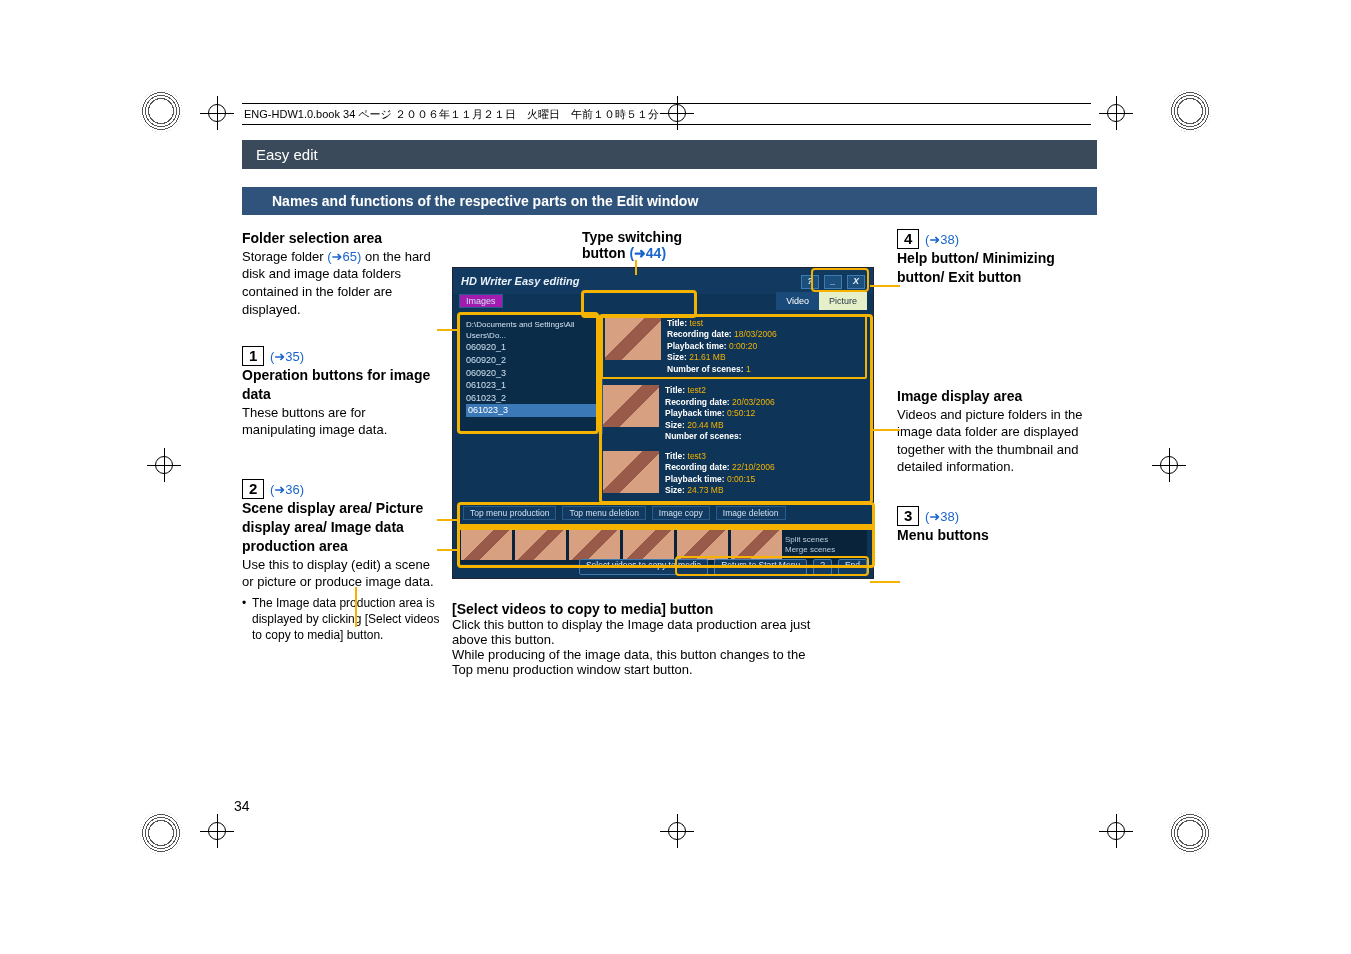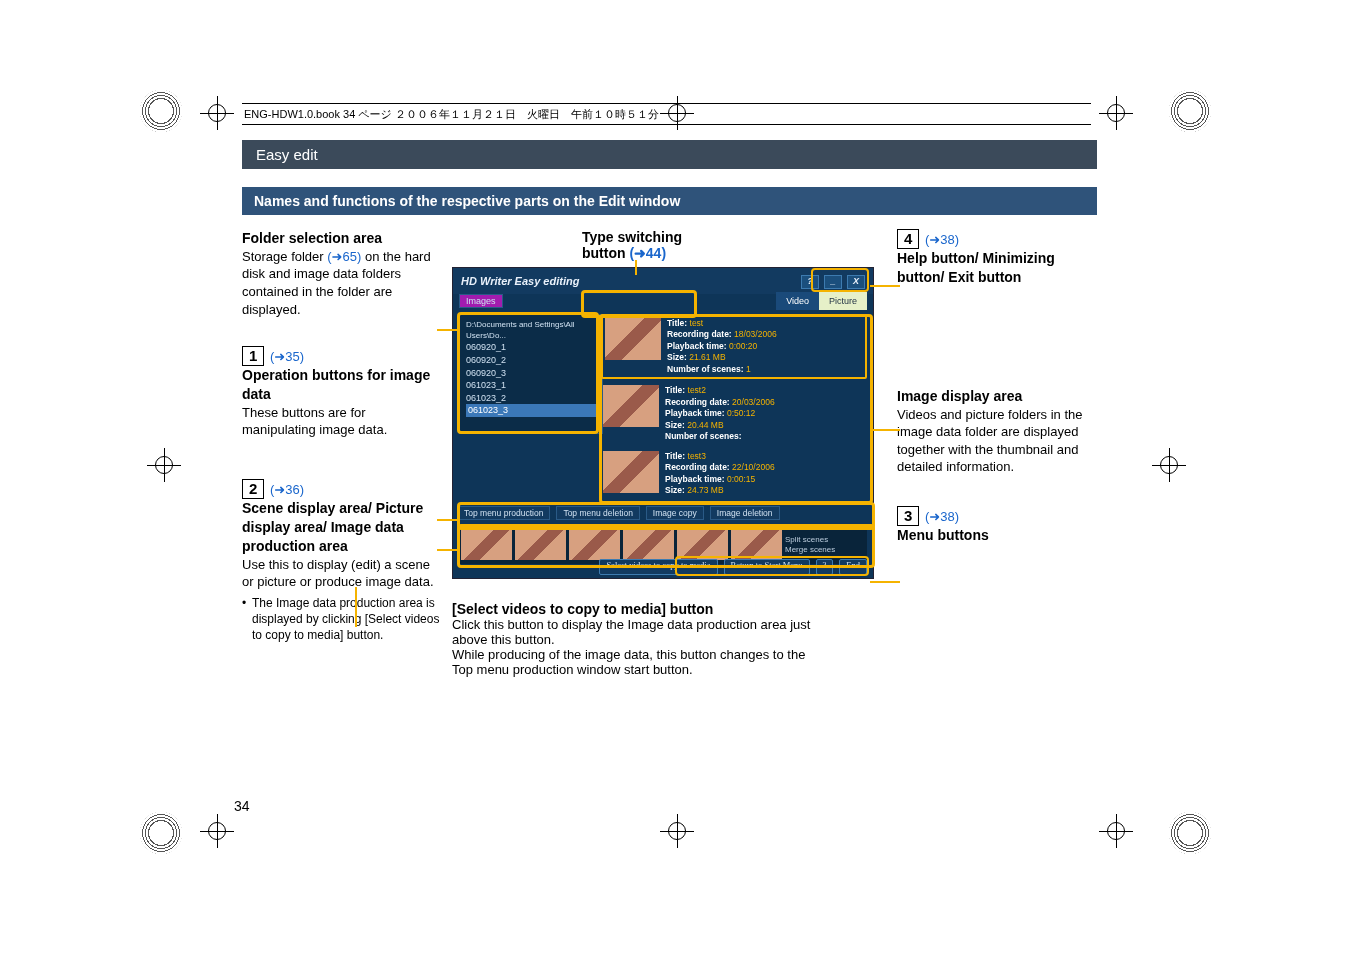--- a/index.html
+++ b/index.html
@@ -84,21 +84,21 @@
     background: linear-gradient(to right, #e6edf3 0%, #e6edf3 68%, #cfd9e2 73%, #fff 78%);
     width: 855px;
     box-sizing: border-box;
     margin-top: 2px;
   }
   .blue-bar {
     background: #2f537a;
     color: #fff;
     font-weight: bold;
     font-size: 14px;
-    padding: 6px 12px;
+    padding: 6px 30px;
     margin-top: 18px;
     width: 855px;
     box-sizing: border-box;
   }
   .cols {
     position: relative;
     margin-top: 14px;
     width: 855px;
   }
   .left-col {
@@ -193,41 +193,41 @@
   }
   .item.hi{ border:2px solid #f5b300; border-radius:2px;}
   .thumb{
     width:56px; height:42px; background:#8a4a4a; flex:0 0 56px;
     background-image: linear-gradient(135deg,#d7a080 40%,#9a5a4a 40%,#9a5a4a 60%,#d7a080 60%);
   }
   .meta{ font-size:8.5px; line-height:1.35;}
   .meta b{ color:#fff;}
   .meta .v{ color:#f5b300;}
   .lower-bar{
-    position:absolute; left:4px; right:6px; top:236px; height:18px;
+    position:absolute; left:10px; right:6px; top:236px; height:18px;
     display:flex; gap:6px; align-items:center;
   }
   .lower-bar span{
     background:#123a60; border:1px solid #2a5a86; padding:1px 6px; font-size:8.5px;
   }
   .strip{
     position:absolute; left:6px; right:6px; top:258px; height:34px;
     display:flex; align-items:center; gap:3px;
     background:#09243a; padding:2px;
   }
   .strip .cell{
     flex:1; height:30px;
     background-image: linear-gradient(135deg,#d7a080 40%,#9a5a4a 40%,#9a5a4a 60%,#d7a080 60%);
   }
   .strip .side{
     width:80px; font-size:8px; color:#bcd; line-height:1.2;
   }
   .bottom-btns{
     position:absolute; left:6px; right:6px; bottom:3px; height:16px;
-    display:flex; justify-content:flex-end; gap:6px; font-size:8.5px;font-family:Liberation Serif, serif;
+    display:flex; justify-content:flex-end; gap:6px; font-size:8.5px;
   }
   .bottom-btns span{
     border:1px solid #3d7bb0; padding:0 6px; border-radius:2px; background:#123a60;
   }
   .select-btn{
     border:2px solid #f5b300; border-radius:4px; padding:0 4px;
     background:#123a60; color:#dfe9f5;
   }
   
   .hl { position:absolute; border:3px solid #f5b300; border-radius:4px; pointer-events:none; }

